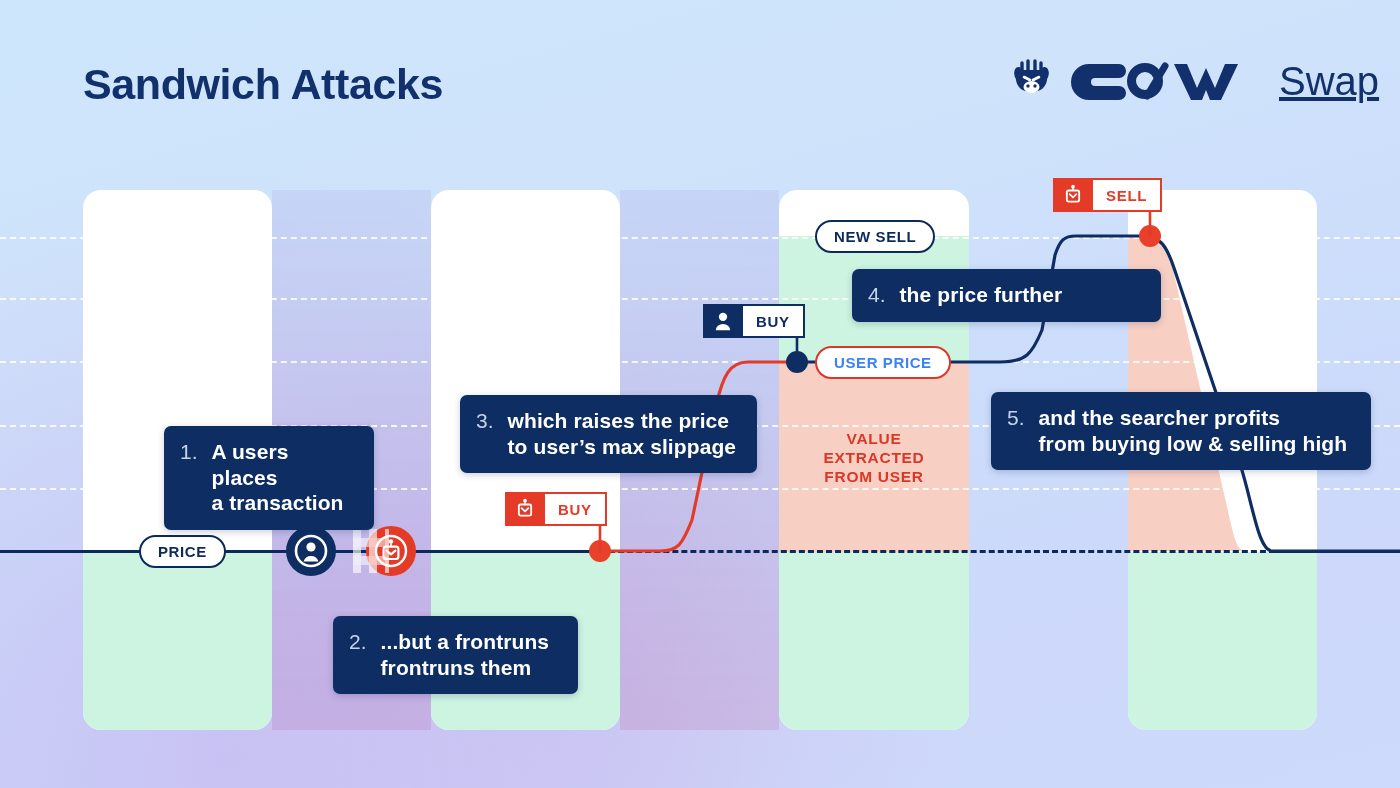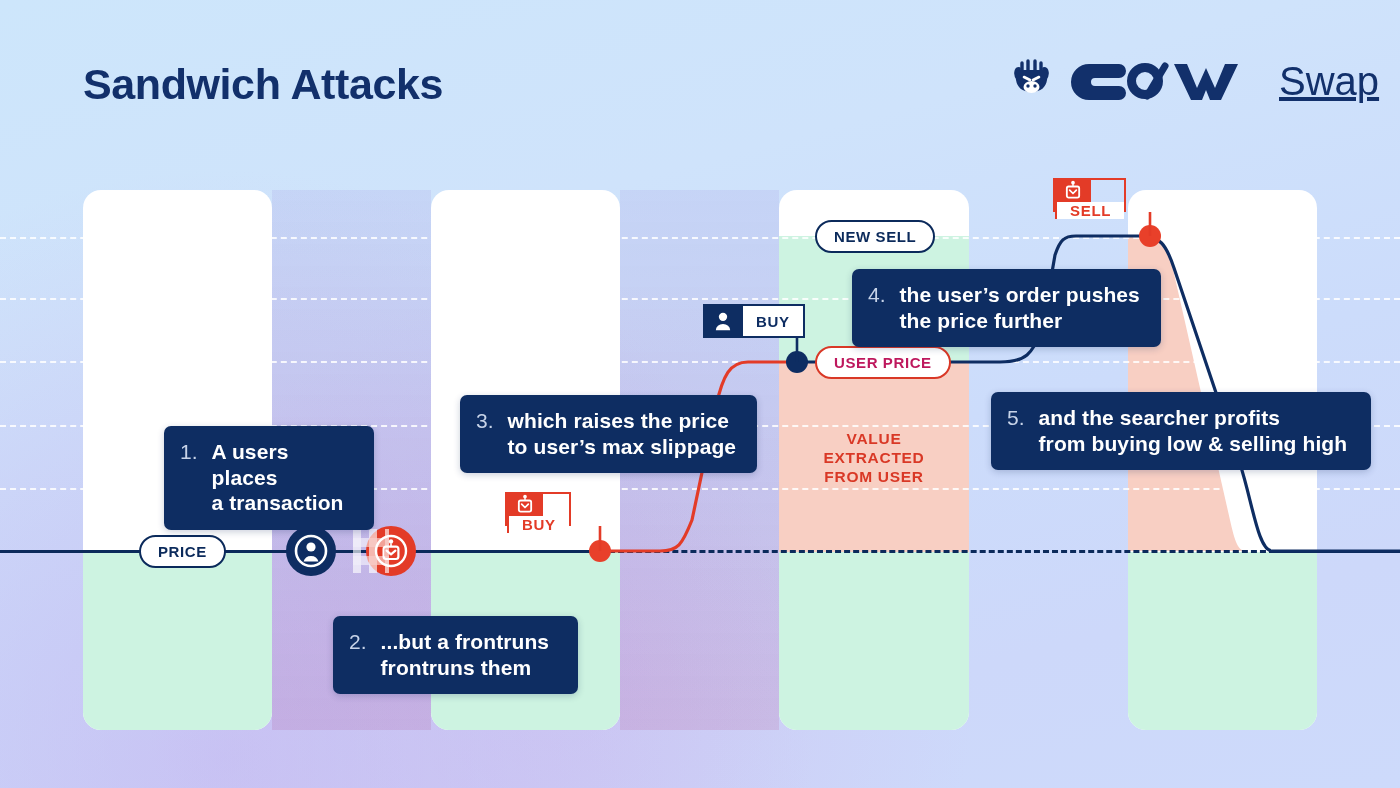--- a/index.html
+++ b/index.html
@@ -28,42 +28,42 @@
   .col{position:absolute;border-radius:18px;overflow:hidden;background:#ffffff;}
   .band{position:absolute;left:0;right:0;}
 
   
   .pill{
     position:absolute;display:flex;align-items:center;justify-content:center;
     background:#fff;border:2.5px solid #0b2a5b;border-radius:999px;
     color:#0b2a5b;font-weight:700;letter-spacing:.6px;font-size:15px;
     height:33px;padding:0 17px;white-space:nowrap;box-sizing:border-box;
   }
-  .pill.red{border-color:#d93826;color:#be185d;}
+  .pill.red{border-color:#d93826;color:#3b82f6;}
 
   
   .callout{
     position:absolute;background:#0e2d62;color:#fff;border-radius:7px;
     padding:13px 18px 14px 16px;display:flex;gap:14px;align-items:flex-start;
     box-shadow:0 2px 7px rgba(20,40,90,0.22);
     box-sizing:border-box;
   }
   .callout .num{font-size:21px;font-weight:400;color:#c7d3e8;line-height:1.22;}
   .callout .txt{font-size:21px;font-weight:700;line-height:1.22;letter-spacing:.1px;}
 
   
   .tag{position:absolute;display:flex;align-items:stretch;height:34px;
     box-sizing:border-box;}
   .tag .ico{width:36px;display:flex;align-items:center;justify-content:center;}
   .tag .lbl{display:flex;align-items:center;justify-content:center;
     padding:0 13px;font-size:15px;font-weight:700;letter-spacing:.7px;background:#fff;}
   .tag.navy{border:2.5px solid #0e2d62;}
   .tag.navy .ico{background:#0e2d62;}
   .tag.navy .lbl{color:#0e2d62;border-left:2.5px solid #0e2d62;}
-  .tag.red{border:2.5px solid #e33b27;flex-direction:column;}
+  .tag.red{border:2.5px solid #e33b27;}
   .tag.red .ico{background:#e33b27;}
   .tag.red .lbl{color:#e33b27;border-left:2.5px solid #e33b27;}
 
   
   .avatar{position:absolute;border-radius:50%;display:flex;align-items:center;
     justify-content:center;box-sizing:border-box;}
   .avatar.navy{background:#0e2d62;border:4px solid #0e2d62;}
   .avatar.red{background:#e33b27;border:4px solid #e33b27;}
 
   
@@ -242,21 +242,20 @@
     <div class="num">3.</div>
     <div>
       <div class="txt">which raises the price</div>
       <div class="txt">to user’s max slippage</div>
     </div>
   </div>
 
   <div class="callout" style="left:852px;top:269px;width:309px;">
     <div class="num">4.</div>
     <div>
-      <div class="txt">the user’s order pushes</div>
       <div class="txt">the price further</div>
     </div>
   </div>
 
   <div class="callout" style="left:991px;top:392px;width:380px;">
     <div class="num">5.</div>
     <div>
       <div class="txt">and the searcher profits</div>
       <div class="txt">from buying low &amp; selling high</div>
     </div>

